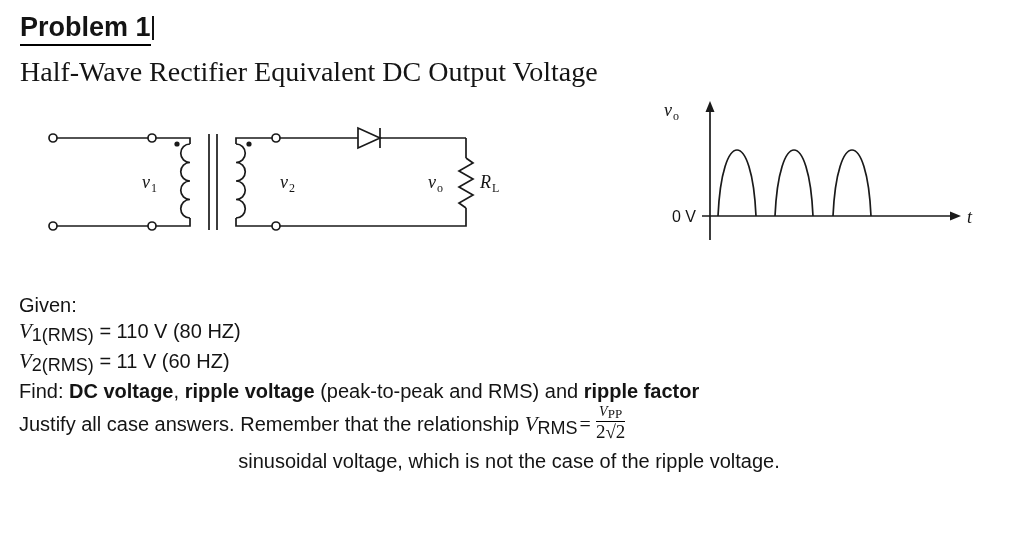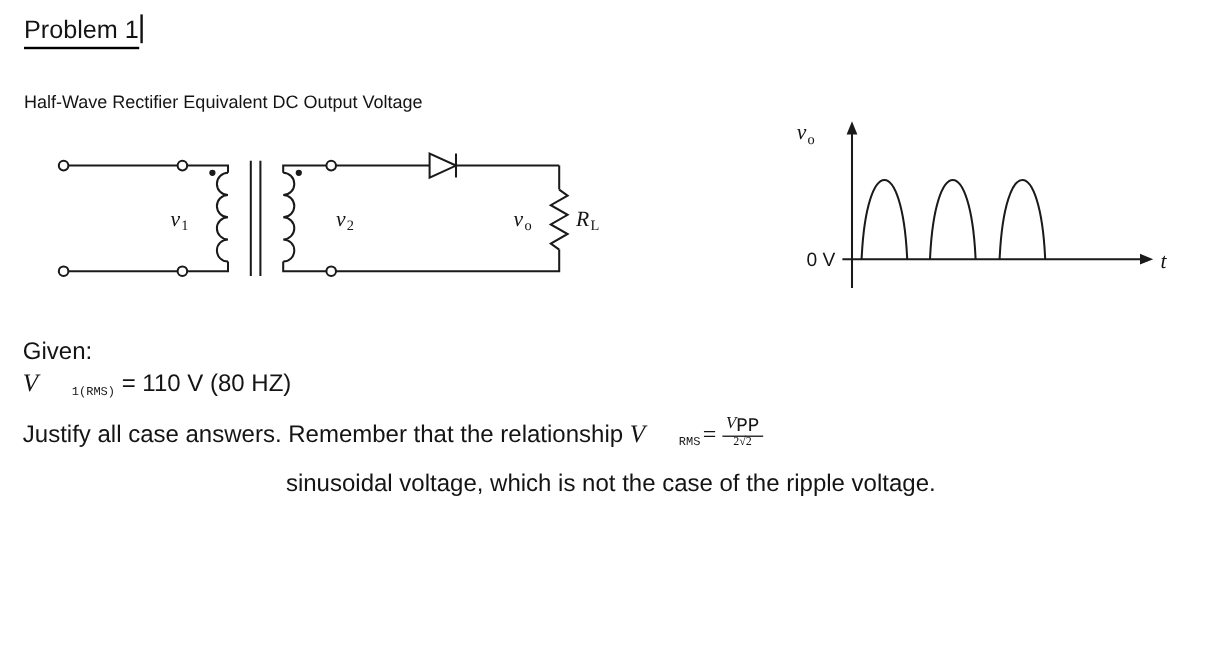--- a/index.html
+++ b/index.html
@@ -8,86 +8,86 @@
     width: 1024px; height: 547px;
     font-family: "Liberation Sans", sans-serif;
     color: #141414;
     position: relative;
     overflow: hidden;
   }
   .page { position: absolute; inset: 0; }
 
   .title {
     position: absolute; left: 20px; top: 12px;
-    font-size: 21px; font-weight: normal;
+    font-size: 27px; font-weight: bold;
   }
   .title .title-text {
     display: inline-block;
     border-bottom: 2.5px solid #000;
     padding-bottom: 1px;
   }
   .caret {
     display: inline-block; width: 2px; height: 24px;
     background: #111; margin-left: 1px; vertical-align: -4px;
   }
 
   .subtitle {
-    position: absolute; left: 20px; top: 77px;
-    font-size: 15px;
+    position: absolute; left: 20px; top: 56px;
+    font-size: 28px;
+    font-family: Liberation Serif, serif;
   }
 
   .circuit-svg { position: absolute; left: 28px; top: 106px; }
   .waveform-svg { position: absolute; left: 640px; top: 92px; }
 
   svg text {
     font-family: "Liberation Serif", serif;
     fill: #141414;
   }
   .sv-math { font-style: italic; font-size: 18px; }
   .sv-sub  { font-size: 12px; }
   .sv-plain { font-family: "Liberation Sans", sans-serif; font-size: 16px; font-style: normal; }
 
   .problem-text {
-    position: absolute; left: 19px; top: 280px;
+    position: absolute; left: 19px; top: 292px;
     font-size: 20px; line-height: 26px; width: 980px;
   }
   .pline { white-space: nowrap; }
   .math-v {
     font-family: "Liberation Serif", serif;
     font-style: italic; font-size: 21px;
   }
   .math-sub {
-    font-family: Liberation Mono, monospace;
-    font-style: normal; font-size: 10px;
+    font-family: Liberation Sans, sans-serif;
+    font-style: normal; font-size: 18px;
     vertical-align: -3px;
-    margin-left: 28px;
   }
   .bold { font-weight: bold; }
   .justify-line { line-height: 36px; margin-top: 2px; }
   .last-line { line-height: 30px; text-align: center; }
 
   .frac {
     display: inline-block; vertical-align: middle;
     text-align: center; line-height: 1.05;
     margin: 0 3px; position: relative; top: -2px;
   }
   .frac .num {
     display: block; border-bottom: 1.4px solid #000;
     padding: 0 3px 0px 3px;
     font-family: "Liberation Serif", serif;
     font-style: italic; font-size: 14px;
   }
   .frac .num .nsub {
-    font-style: normal; font-size: 16px; vertical-align: -2px;
-    font-family: Liberation Mono, monospace;
+    font-style: normal; font-size: 13px; vertical-align: -2px;
+    font-family: Liberation Serif, serif;
   }
   .frac .den {
     display: block;
     font-family: "Liberation Serif", serif;
-    font-size: 10px;
+    font-size: 19px;
   }
   .eq-sign { font-family: "Liberation Serif", serif; font-size: 20px; padding: 0 2px; }
 </style>
 </head>
 <body>
 
 <div class="page">
 
   <div class="title">
     <span class="title-text">Problem 1</span><span class="caret"></span>
@@ -166,21 +166,27 @@
 
   <div class="problem-text">
 
     <div class="pline">Given:</div>
 
     <div class="pline">
       <span class="math-v">V</span><span class="math-sub">1(RMS)</span><span> = 110 V (80 HZ)</span>
     </div>
 
 
+    <div class="pline">
+      <span class="math-v">V</span><span class="math-sub">2(RMS)</span><span> = 11 V (60 HZ)</span>
+    </div>
 
+    <div class="pline">
+      <span>Find: </span><span class="bold">DC voltage</span><span>, </span><span class="bold">ripple voltage</span><span> (peak-to-peak and RMS) and </span><span class="bold">ripple factor</span>
+    </div>
 
     <div class="pline justify-line">
       <span>Justify all case answers. Remember that the relationship </span><span class="math-v">V</span><span class="math-sub">RMS</span><span class="eq-sign">=</span><span class="frac"><span class="num"><span>V</span><span class="nsub">PP</span></span><span class="den">2√2</span></span>
     </div>
 
     <div class="pline last-line">sinusoidal voltage, which is not the case of the ripple voltage.</div>
 
   </div>
 
 </div>

